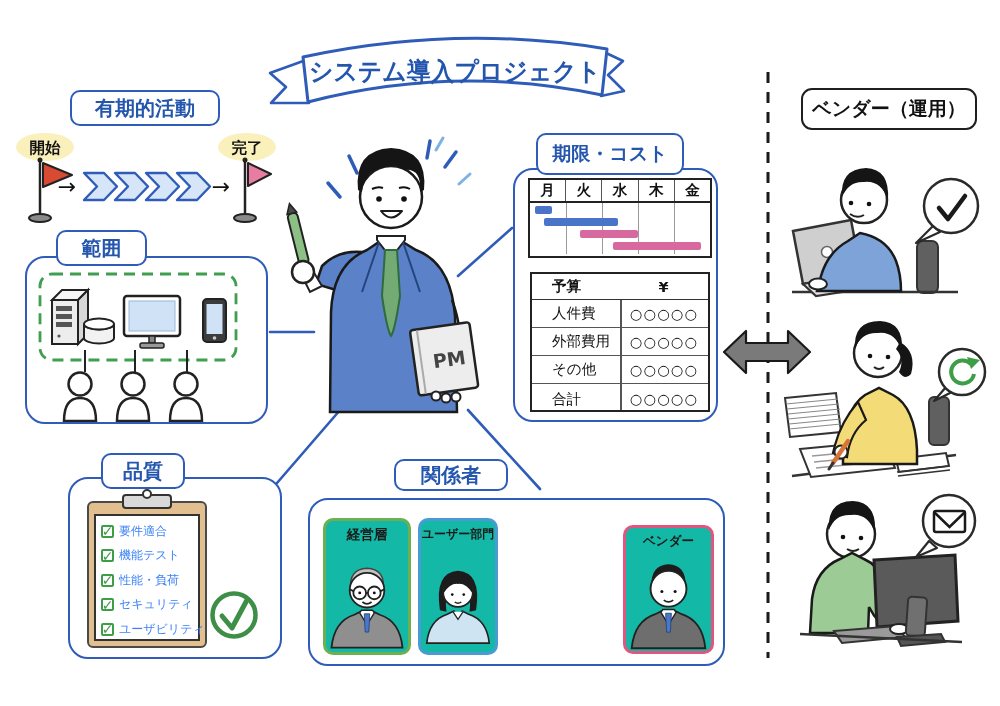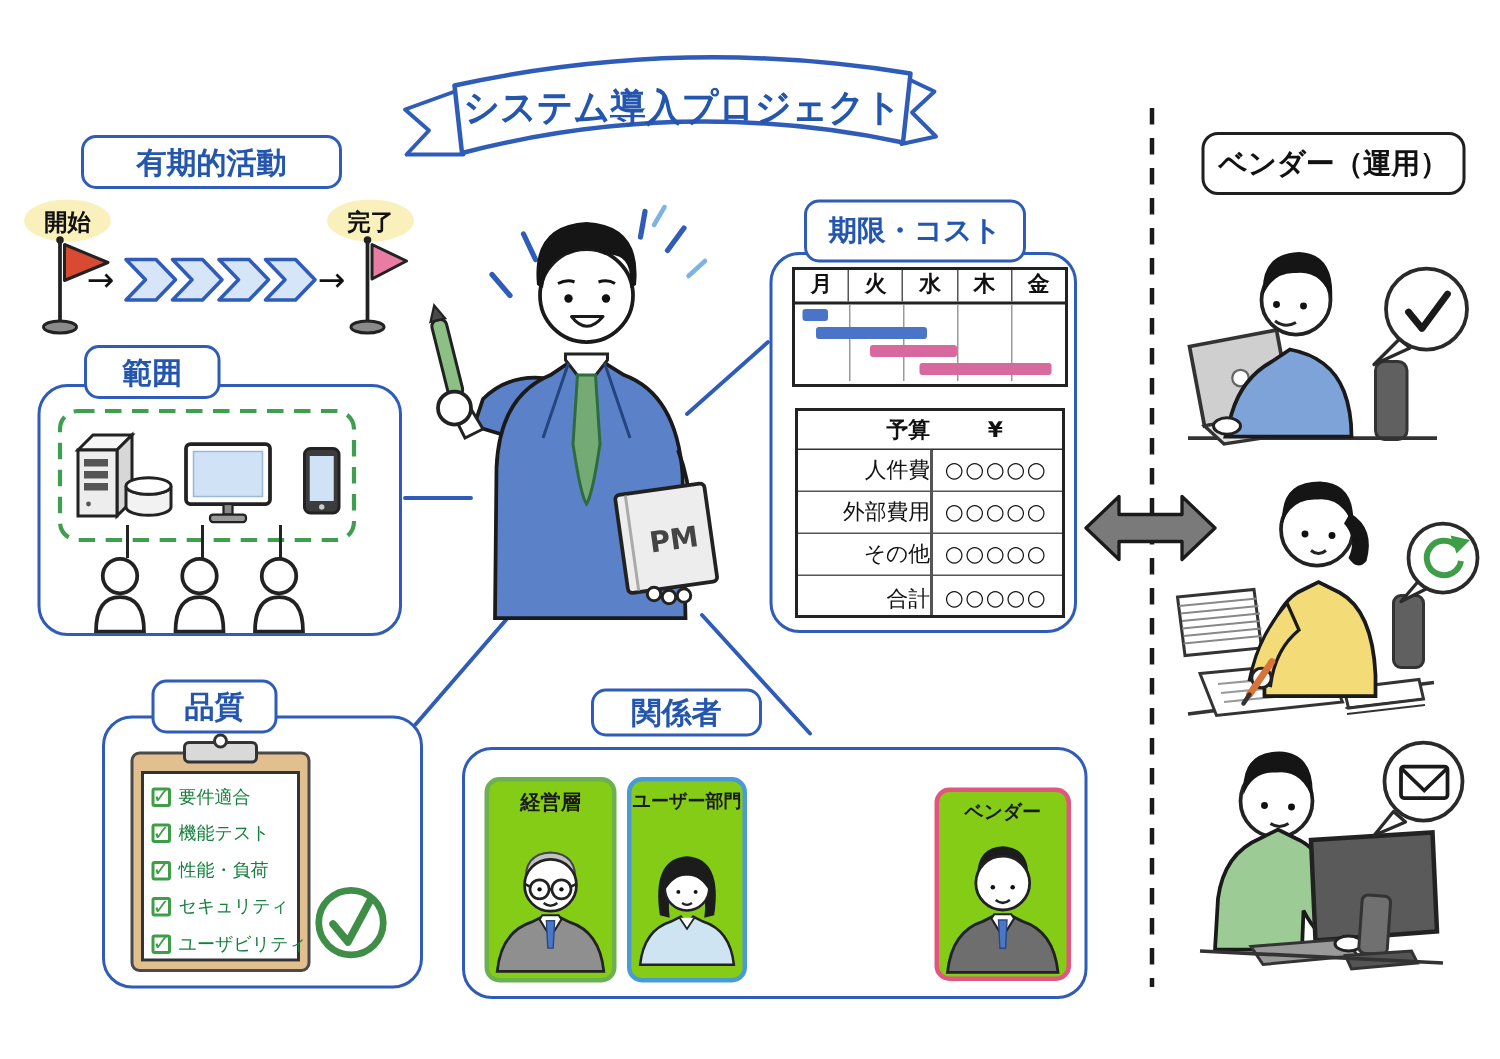--- a/index.html
+++ b/index.html
@@ -23,42 +23,42 @@
   .gantt-body{position:relative;height:51px;}
   .gline{position:absolute;top:0;bottom:0;width:1px;background:#9a9a9a;}
   .gbar{position:absolute;height:8px;border-radius:2px;}
 
   
   .budget{position:absolute;left:530px;top:272px;width:180px;height:140px;border:2.2px solid #222;
           background:#fff;font-size:14.5px;color:#111;z-index:2;}
   .b-row{display:flex;align-items:center;height:28px;border-bottom:1.5px solid #555;}
   .b-row.b-head{height:26px;border-bottom:1.8px solid #333;font-weight:bold;}
   .b-row:last-child{border-bottom:none;height:30px;}
-  .b-item{flex:0 0 88px;padding-left:8px;white-space:nowrap;text-align:right;}
+  .b-item{flex:0 0 88px;padding-left:20px;white-space:nowrap;}
   .b-val{flex:1;text-align:center;letter-spacing:1px;white-space:nowrap;}
   .b-div{position:absolute;left:88px;top:26px;bottom:0;width:1.5px;background:#555;}
 
   
   .clip-board{position:absolute;left:87px;top:501px;width:120px;height:147px;background:#e2bf8e;
               border:2.5px solid #4a4a4a;border-radius:6px;z-index:2;}
   .clip-paper{position:absolute;left:94px;top:514px;width:106px;height:127px;background:#fff;
               border:2px solid #333;z-index:2;}
   .clip-top{position:absolute;left:122px;top:494px;width:50px;height:15px;background:#d9d9d9;
             border:2px solid #333;border-radius:4px;z-index:3;}
   .clip-knob{position:absolute;left:142px;top:489px;width:10px;height:10px;background:#fff;
              border:2px solid #333;border-radius:50%;z-index:3;}
   .chk{position:absolute;left:101px;top:519px;width:96px;z-index:3;}
   .chk-row{display:flex;align-items:center;height:24.5px;gap:5px;}
   .cbx{width:13px;height:13px;border:2px solid #3e9e47;border-radius:2px;flex:none;
        display:flex;align-items:center;justify-content:center;overflow:visible;
        font-size:14px;line-height:1;color:#3e9e47;font-weight:bold;}
-  .chk-label{font-size:12px;color:#15803d;white-space:nowrap;}
+  .chk-label{font-size:12px;color:#3b82f6;white-space:nowrap;}
 
   
-  .sh-card{position:absolute;border:3px solid #888;border-radius:10px;background:#84cc16;
+  .sh-card{position:absolute;border:3px solid #888;border-radius:10px;background:#14b8a6;
            overflow:hidden;z-index:2;}
   .sh-name{text-align:center;margin-top:5px;font-weight:bold;color:#1a1a1a;white-space:nowrap;}
   .sh-bust{position:absolute;left:0;right:0;bottom:0;height:100px;width:100%;}
 
   .ops-label{position:absolute;left:801px;top:88px;width:176px;height:42px;display:flex;
     align-items:center;justify-content:center;background:#fff;border:2.6px solid #1f1f1f;
     border-radius:11px;color:#111;font-weight:bold;font-size:19px;white-space:nowrap;z-index:2;}
 </style>
 </head>
 <body>
@@ -276,21 +276,21 @@
         <path d="M929,541 L916,557 L937,548 Z" fill="#fff" stroke="#2a2a2a" stroke-width="2.2" stroke-linejoin="round"></path>
         <circle cx="949" cy="521" r="26" fill="#fff" stroke="#2a2a2a" stroke-width="2.5"></circle>
         <g>
           <rect x="934" y="511" width="31" height="21" rx="2" fill="#fff" stroke="#1a1a1a" stroke-width="2.5"></rect>
           <path d="M934,512 L949.5,527 L965,512" fill="none" stroke="#1a1a1a" stroke-width="2.5"></path>
         </g>
       </g>
     </g>
   </svg>
 
-  <div class="label-box" style="left:54px;top:90px;width:174px;height:36px;text-align:center;">
+  <div class="label-box" style="left:70px;top:90px;width:150px;height:36px;text-align:center;">
     <span>有期的活動</span>
   </div>
 
   <div class="outer-box" style="left:25px;top:256px;width:243px;height:168px;"></div>
   <div class="label-box" style="left:56px;top:230px;width:91px;height:36px;align-items:center;">
     <span>範囲</span>
   </div>
 
   <div class="outer-box" style="left:513px;top:168px;width:205px;height:254px;"></div>
   <div class="label-box" style="left:536px;top:133px;width:148px;height:42px;font-size:19px;">

